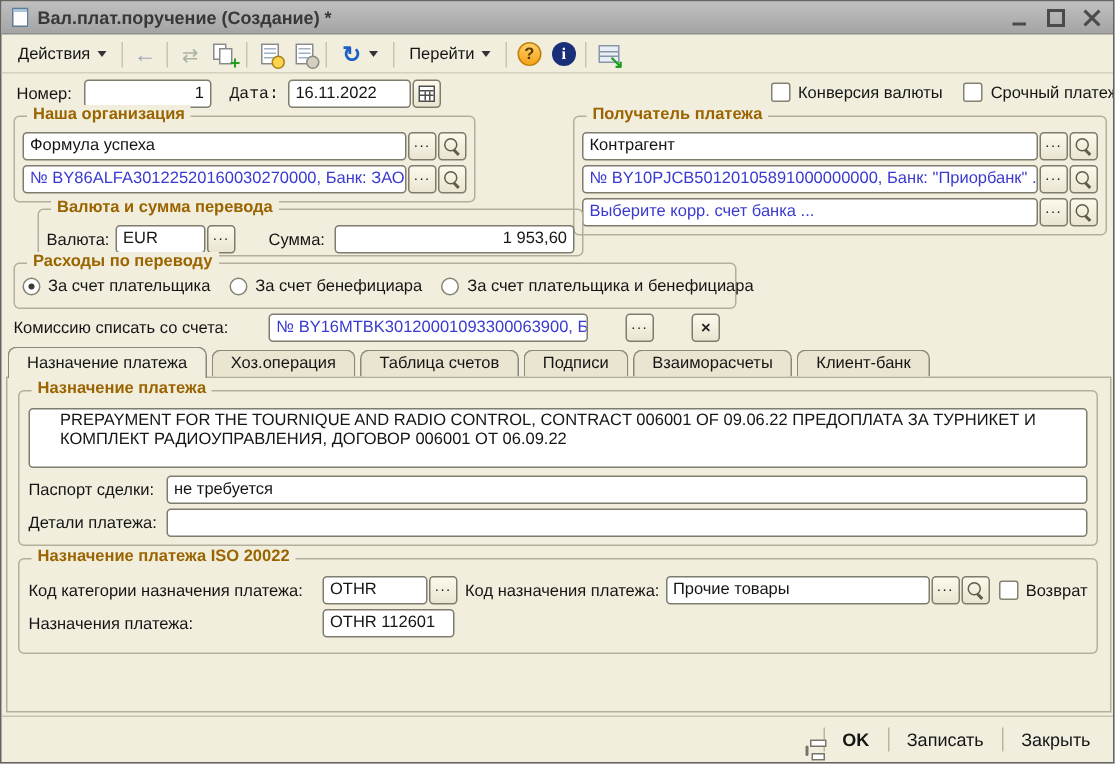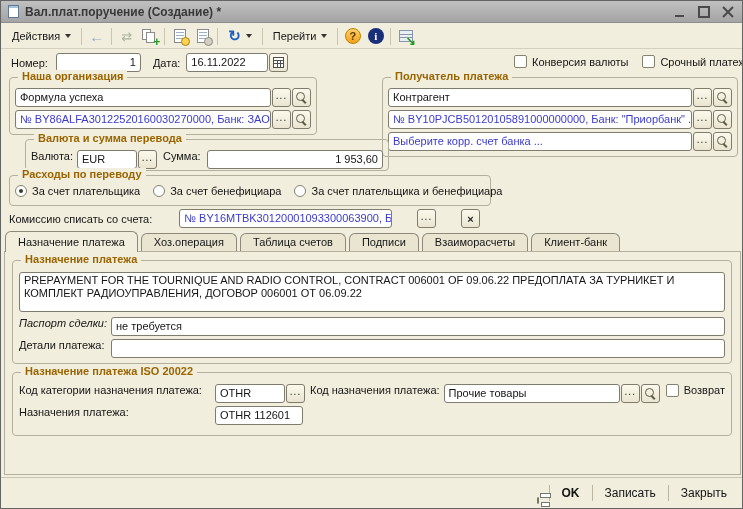--- a/index.html
+++ b/index.html
@@ -65,33 +65,33 @@
   .ic-cal::before{ content:""; position:absolute; left:0; right:0; top:2px; height:1px; background:#4d4d4d; box-shadow:0 3px 0 #4d4d4d; }
   .ic-cal::after{ content:""; position:absolute; left:3px; top:3px; bottom:0; width:1px; background:#4d4d4d; box-shadow:3px 0 0 #4d4d4d; }
   .cb{ width:13px; height:13px; background:#fff; border:1px solid #85826f; border-radius:2px; margin-right:5px; flex:0 0 13px; }
   .rd{ width:12px; height:12px; border-radius:50%; background:#fff; border:1px solid #85826f; margin-right:5px; position:relative; flex:0 0 12px; }
   .rd.sel::after{ content:""; position:absolute; left:3px; top:3px; width:4px; height:4px; border-radius:50%; background:#3a3a30; }
 
   
   .grp{ position:absolute; border:1px solid #b3af9c; border-radius:4px; padding:10px 5px 4px; }
   .grp .legend{ position:absolute; top:-8px; left:8px; background:#f1eedd; padding:0 4px;
                 font-weight:bold; color:#9a6500; white-space:nowrap; }
-  .grow{ display:flex; margin-bottom:3px; }
+  .grow{ display:flex; align-items:center; margin-bottom:3px; }
   .grow .fld{ flex:1; }
   .grow:last-child{ margin-bottom:0; }
 
   
   .tabs{ position:absolute; left:4px; top:229px; height:21px; display:flex; align-items:flex-end; gap:3px; z-index:3; }
   .tab{ height:18px; line-height:17px; padding:0 12px; background:#e9e5d1; border:1px solid #8d897a;
         border-bottom:none; border-radius:6px 6px 0 0; white-space:nowrap; }
   .tab.active{ height:21px; line-height:20px; background:#f1eedd; margin-bottom:-1px; z-index:4; position:relative; }
   .panel{ position:absolute; left:3px; top:250px; width:737px; height:224px;
           border:1px solid #b3af9c; background:#f1eedd; z-index:1; }
 
-  .memo{ background:#fff; border:1px solid #7f7c6d; border-radius:3px; padding:1px 4px;
+  .memo{ background:#fff; border:1px solid #7f7c6d; border-radius:3px; padding:1px 20px;
          height:40px; line-height:13px; font-size:11px; overflow:hidden; margin-bottom:5px; }
 
   
   .footer{ position:absolute; left:0; right:0; bottom:0; height:31px; border-top:1px solid #c8c4b0;
            display:flex; align-items:center; justify-content:flex-end; gap:7px; padding:0 10px; }
   .fbtn{ padding:2px 5px; font-size:12px; }
   .fbtn.ok{ font-weight:bold; }
   .fsep{ width:1px; height:16px; background:#b9b5a2; }
   .ic-print{ position:relative; width:17px; height:14px; }
   .ic-print .ppaper{ position:absolute; left:3px; top:0; width:11px; height:5px; background:#fff; border:1px solid #77746a; }
@@ -175,21 +175,21 @@
       <span class="ic-struct">
         <span class="grid"></span>
           <span class="arr">↘</span>
       </span>
     </button>
   </div>
 
   <div class="row" style="left:10px; top:52px;">
     <span class="lb">Номер:</span>
     <div class="fld num" style="width:85px; margin-left:8px;">1</div>
-    <span class="lb" style="margin-left:12px;">Дата:</span>
+    <span class="lb" style="margin-left:12px;font-family:Liberation Mono, monospace;">Дата:</span>
     <div class="fld" style="width:82px; margin-left:6px;">16.11.2022</div>
     <span class="sq">
         <span class="ic-cal"></span>
       </span>
   </div>
 
   <div class="row" style="left:513px; top:54px;">
     <span class="cb"></span>
     <span class="lb">Конверсия валюты</span>
     <span class="cb" style="margin-left:14px;"></span>
@@ -250,21 +250,21 @@
   </div>
 
   <div class="grp" style="left:24px; top:138px; width:364px; height:32px;">
     <span class="legend">Валюта и сумма перевода</span>
     <div class="grow">
       <span class="lb">Валюта:</span>
       <div class="fld" style="flex:0 0 60px; margin-left:4px;">EUR</div>
       <span class="sq">
           <span class="dots">...</span>
         </span>
-      <span class="lb" style="margin-left:6px;">Сумма:</span>
+      <span class="lb" style="margin-left:22px;">Сумма:</span>
       <div class="fld num" style="margin-left:6px;">1 953,60</div>
     </div>
   </div>
 
   <div class="grp" style="left:8px; top:174px; width:482px; height:31px; padding-top:9px;">
     <span class="legend">Расходы по переводу</span>
     <div class="grow">
       <span class="rd sel"></span>
       <span class="lb">За счет плательщика</span>
       <span class="rd" style="margin-left:13px;"></span>
@@ -292,21 +292,21 @@
     <span class="tab">Подписи</span>
     <span class="tab">Взаиморасчеты</span>
     <span class="tab">Клиент-банк</span>
   </div>
   <div class="panel"></div>
 
   <div class="grp" style="left:11px; top:259px; width:720px; height:104px; padding:11px 6px 5px; z-index:2;">
     <span class="legend">Назначение платежа</span>
     <div class="memo" style="white-space:normal;">PREPAYMENT FOR THE TOURNIQUE AND RADIO CONTROL, CONTRACT 006001 OF 09.06.22 ПРЕДОПЛАТА ЗА ТУРНИКЕТ И КОМПЛЕКТ РАДИОУПРАВЛЕНИЯ, ДОГОВОР 006001 ОТ 06.09.22</div>
     <div class="grow">
-      <span class="lb" style="flex:0 0 92px;font-style:italic;">Паспорт сделки:</span>
+      <span class="lb" style="flex:0 0 92px;">Паспорт сделки:</span>
       <div class="fld">не требуется</div>
     </div>
     <div class="grow">
       <span class="lb" style="flex:0 0 92px;">Детали платежа:</span>
       <div class="fld"></div>
     </div>
   </div>
 
   <div class="grp" style="left:11px; top:371px; width:720px; height:64px; padding:11px 6px 5px; z-index:2;">
     <span class="legend">Назначение платежа ISO 20022</span>

